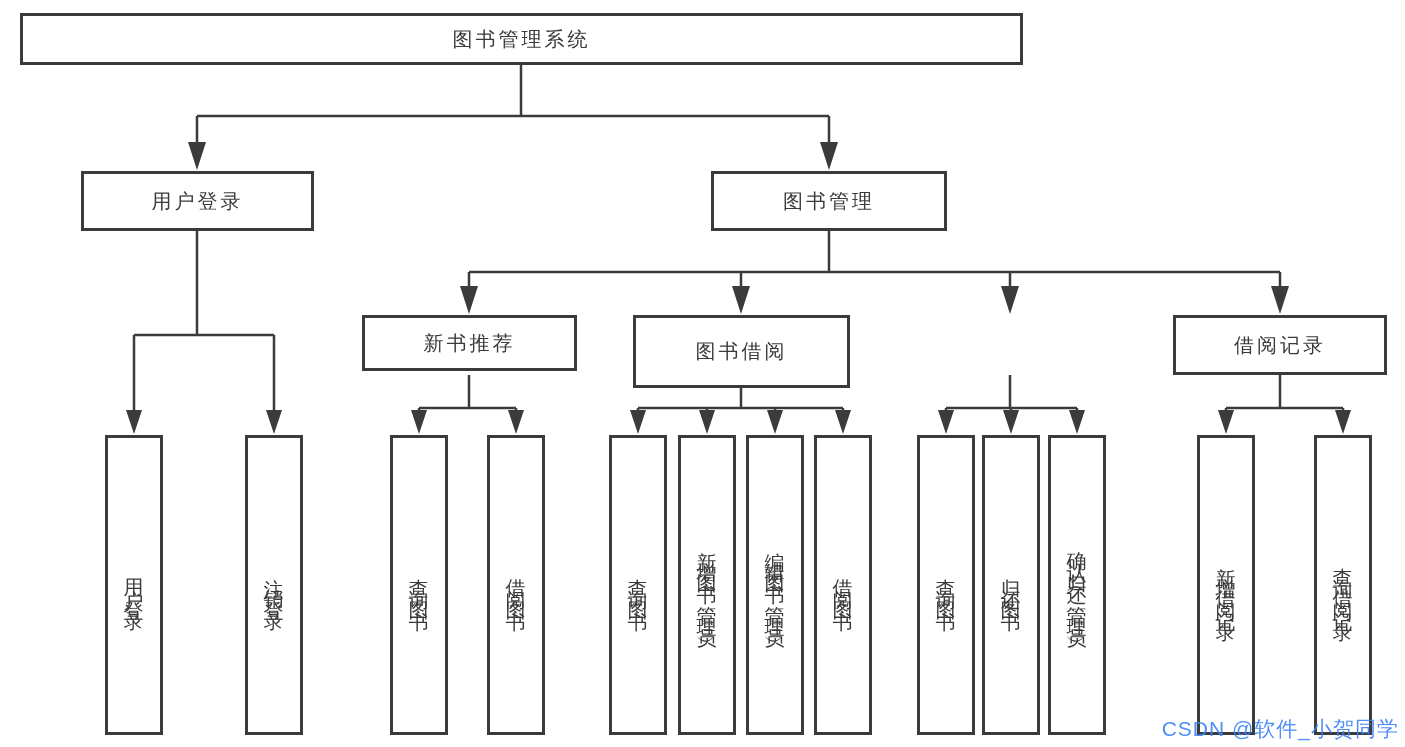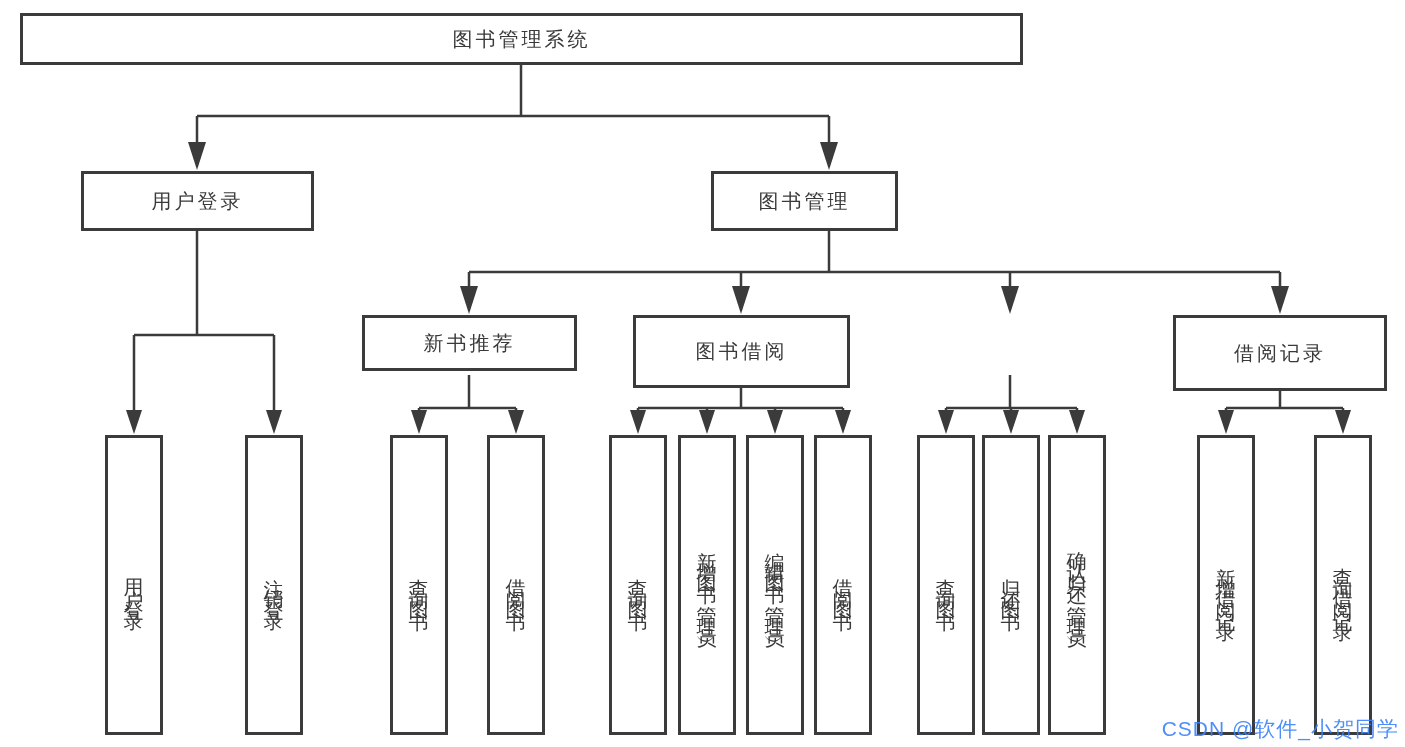--- a/index.html
+++ b/index.html
@@ -87,31 +87,31 @@
     <path class="arrow" d="M1343 434 l-8 -24 h16 z"></path>
   </svg>
 
   <div class="box" style="left:20px;top:13px;width:1003px;height:52px">
     <span class="h-label">图书管理系统</span>
   </div>
 
   <div class="box" style="left:81px;top:171px;width:233px;height:60px">
     <span class="h-label">用户登录</span>
   </div>
-  <div class="box" style="left:711px;top:171px;width:187px;height:60px">
+  <div class="box" style="left:711px;top:171px;width:236px;height:60px">
     <span class="h-label">图书管理</span>
   </div>
 
   <div class="box" style="left:362px;top:315px;width:215px;height:56px">
     <span class="h-label">新书推荐</span>
   </div>
   <div class="box" style="left:633px;top:315px;width:217px;height:73px">
     <span class="h-label">图书借阅</span>
   </div>
-  <div class="box" style="left:1173px;top:315px;width:214px;height:76px">
+  <div class="box" style="left:1173px;top:315px;width:214px;height:60px">
     <span class="h-label">借阅记录</span>
   </div>
 
   <div class="box" style="left:105px;top:435px;width:58px;height:300px">
     <span class="v-label">用户登录</span>
   </div>
   <div class="box" style="left:245px;top:435px;width:58px;height:300px">
     <span class="v-label">注销登录</span>
   </div>
 

